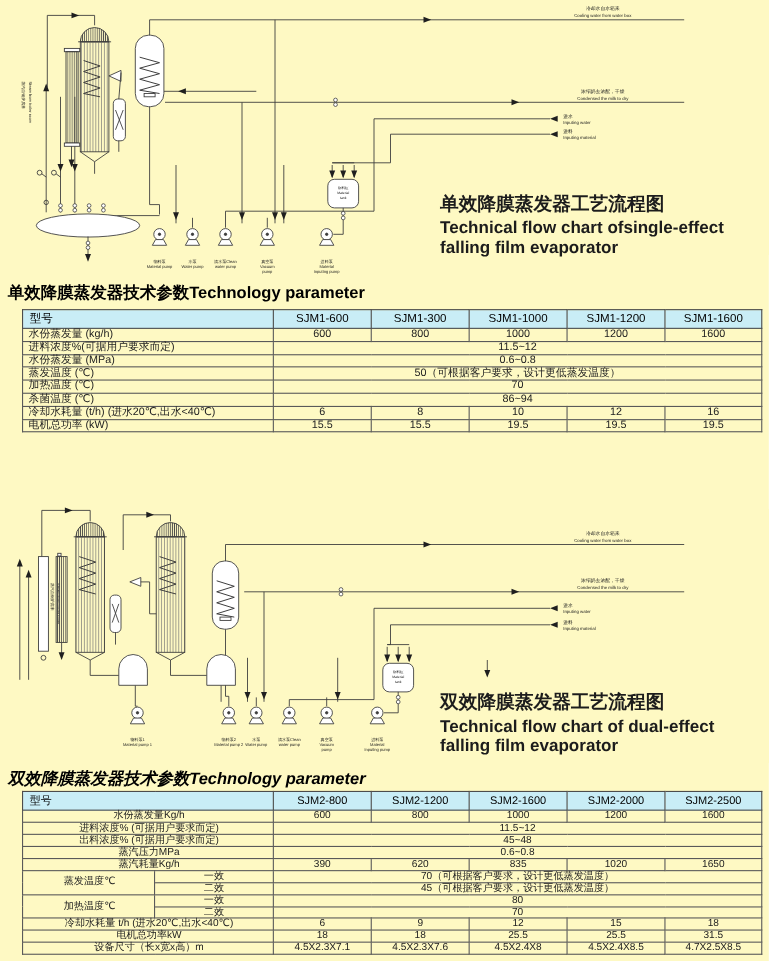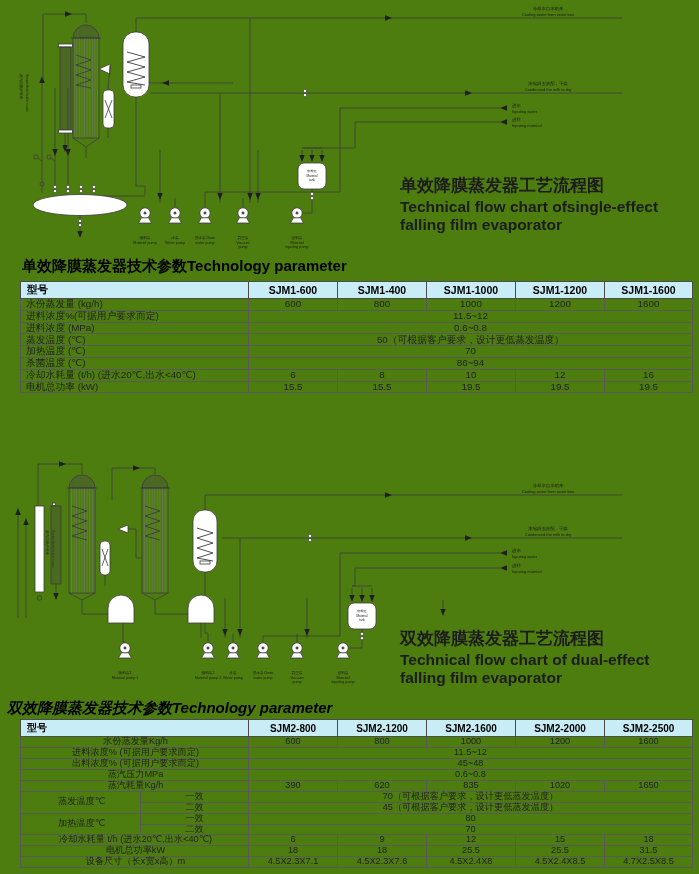--- a/index.html
+++ b/index.html
@@ -1,22 +1,22 @@
 <!DOCTYPE html>
 <html><head>
 <meta charset="utf-8">
 <style>
   html,body{margin:0;padding:0;background:#fff;}
   body{font-family:"Liberation Sans","DejaVu Sans",sans-serif;color:#111;}
-  #page{position:relative;width:699px;height:874px;background:#4d7c0f;overflow:hidden;}
+  #page{position:relative;width:699px;height:874px;background:#fef9c3;overflow:hidden;}
   .sec-heading{position:absolute;left:7px;font-weight:bold;font-size:15px;color:#000;white-space:nowrap;}
-  #heading1{top:257px;margin-left:15px;}
+  #heading1{top:257px;}
   #heading2{top:699px;font-style:italic;}
   table.params{position:absolute;left:20px;width:672px;border-collapse:collapse;table-layout:fixed;border:1px solid #3f3f3f;}
-  table.params th{background:#c9edf6;font-size:10.5px;font-weight:bold;border:1px solid #4c4c4c;padding:1px 3px;color:#000;}
+  table.params th{background:#c9edf6;font-size:10.5px;font-weight:normal;border:1px solid #4c4c4c;padding:1px 3px;color:#000;}
   table.params td{border:1px solid #5a5a5a;padding:0 3px;color:#222;line-height:1.08;}
   table.params td.lbl{text-align:left;padding-left:5px;margin-left:32px;}
   table.params th.lbl{text-align:left;padding-left:6px;}
   table.params td.ctr,table.params td.sub{text-align:center;}
   #table1{top:281px;}
   #table1 th{height:14px;}
   #table1 td{height:10.8px;font-size:9.8px;}
   #table2{top:719px;}
   #table2 th{height:12px;font-size:10px;}
   #table2 td{height:8.7px;font-size:9.2px;text-align:center;}
@@ -225,39 +225,39 @@
         <col style="width:89px">
         <col style="width:89px">
         <col style="width:89px">
         <col style="width:89px">
         <col style="width:88px">
       </colgroup>
       <tbody>
         <tr>
           <th class="lbl" colspan="1">型号</th>
           <th>SJM1-600</th>
-          <th>SJM1-400</th>
+          <th>SJM1-300</th>
           <th>SJM1-1000</th>
           <th>SJM1-1200</th>
           <th>SJM1-1600</th>
         </tr>
         <tr>
           <td class="lbl" colspan="1">水份蒸发量 (kg/h)</td>
           <td class="ctr">600</td>
           <td class="ctr">800</td>
           <td class="ctr">1000</td>
           <td class="ctr">1200</td>
           <td class="ctr">1600</td>
         </tr>
         <tr>
           <td class="lbl" colspan="1">进料浓度%(可据用户要求而定)</td>
           <td class="ctr" colspan="5">11.5~12</td>
         </tr>
         <tr>
-          <td class="lbl" colspan="1">进料浓度 (MPa)</td>
+          <td class="lbl" colspan="1">水份蒸发量 (MPa)</td>
           <td class="ctr" colspan="5">0.6~0.8</td>
         </tr>
         <tr>
           <td class="lbl" colspan="1">蒸发温度 (℃)</td>
           <td class="ctr" colspan="5">50（可根据客户要求，设计更低蒸发温度）</td>
         </tr>
         <tr>
           <td class="lbl" colspan="1">加热温度 (℃)</td>
           <td class="ctr" colspan="5">70</td>
         </tr>

